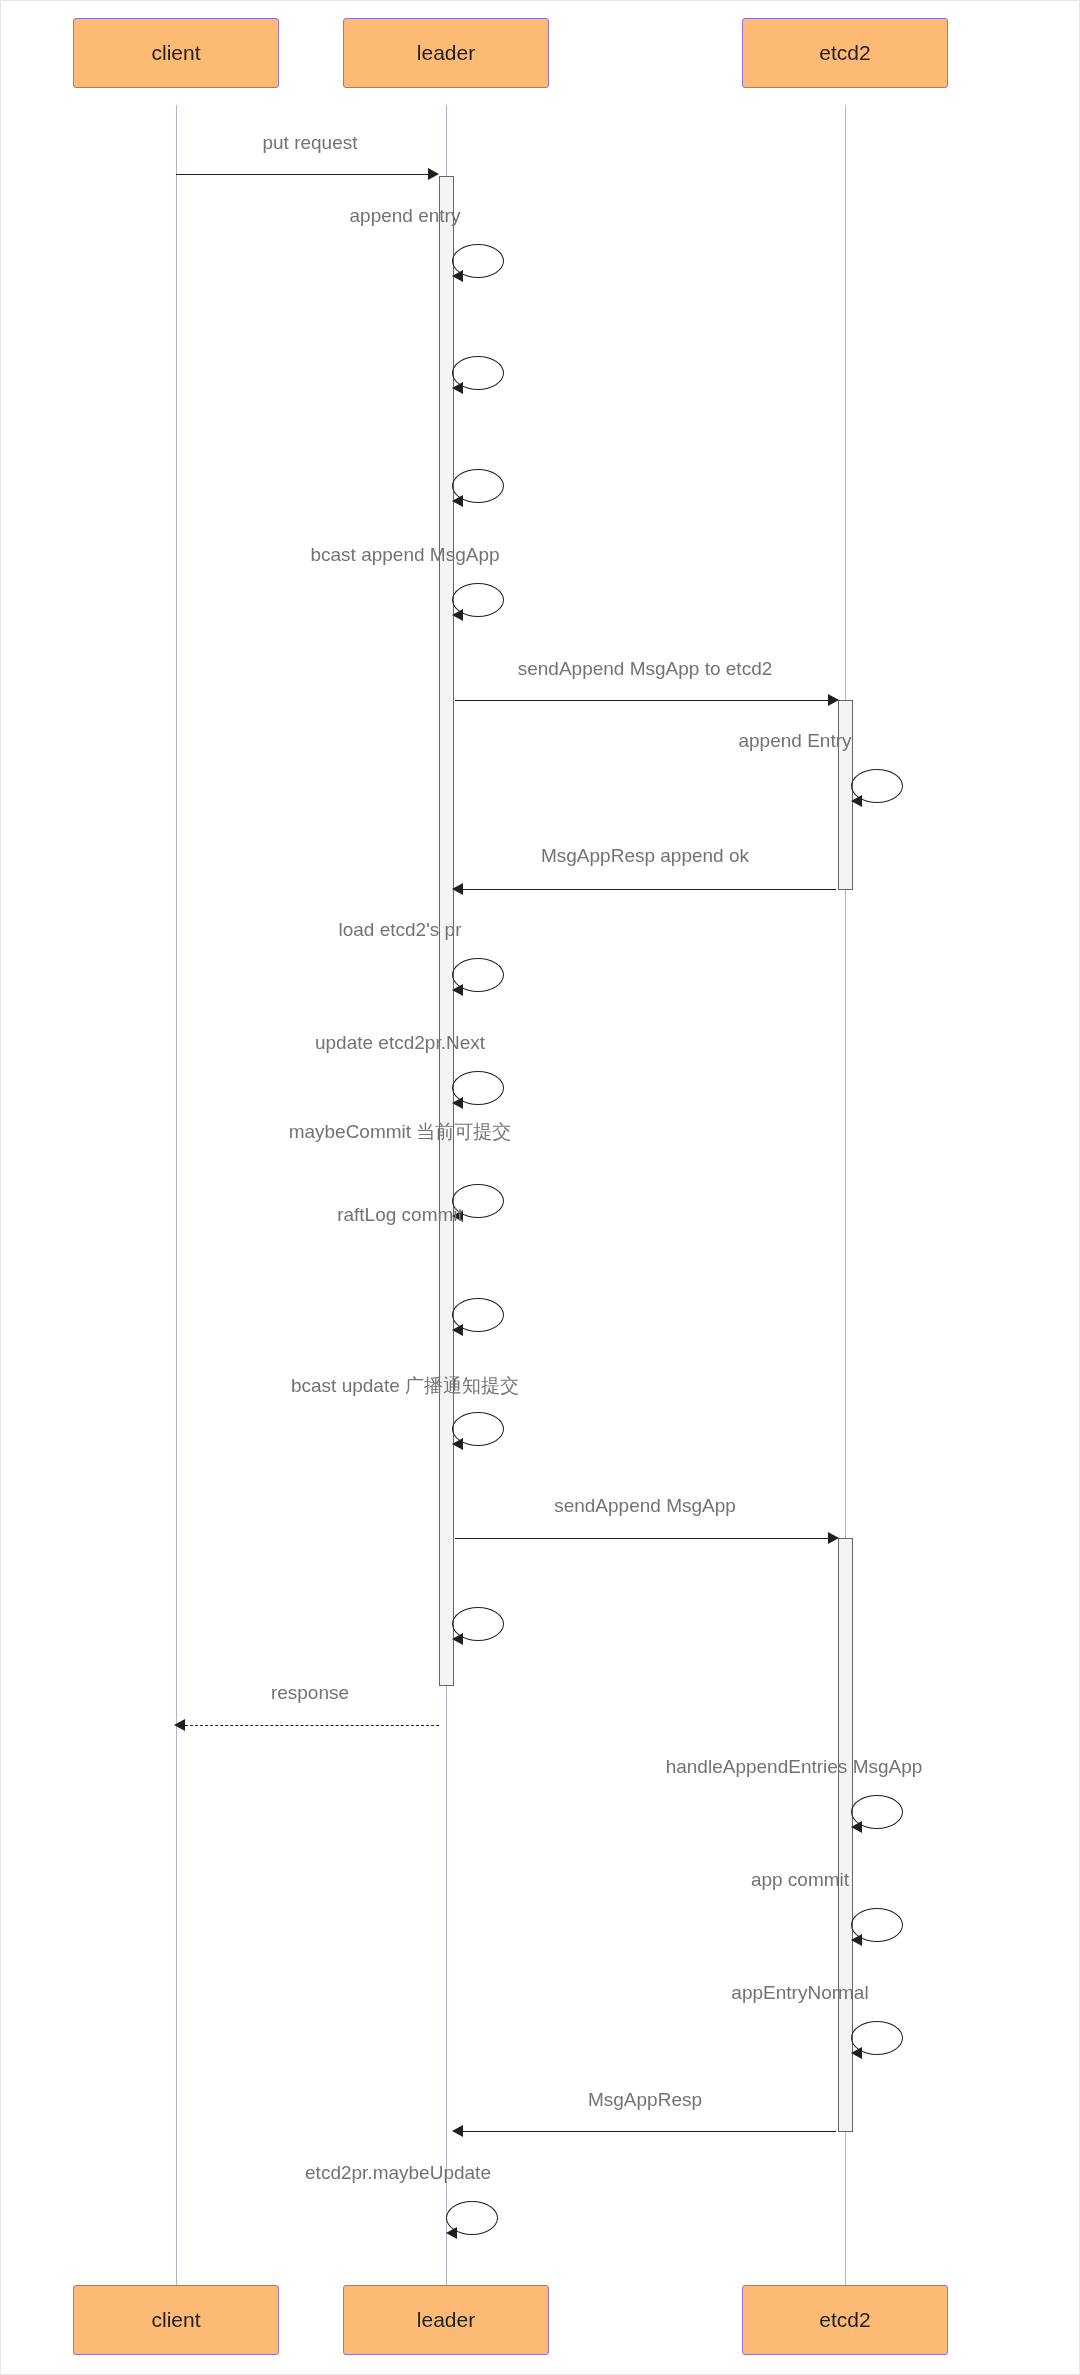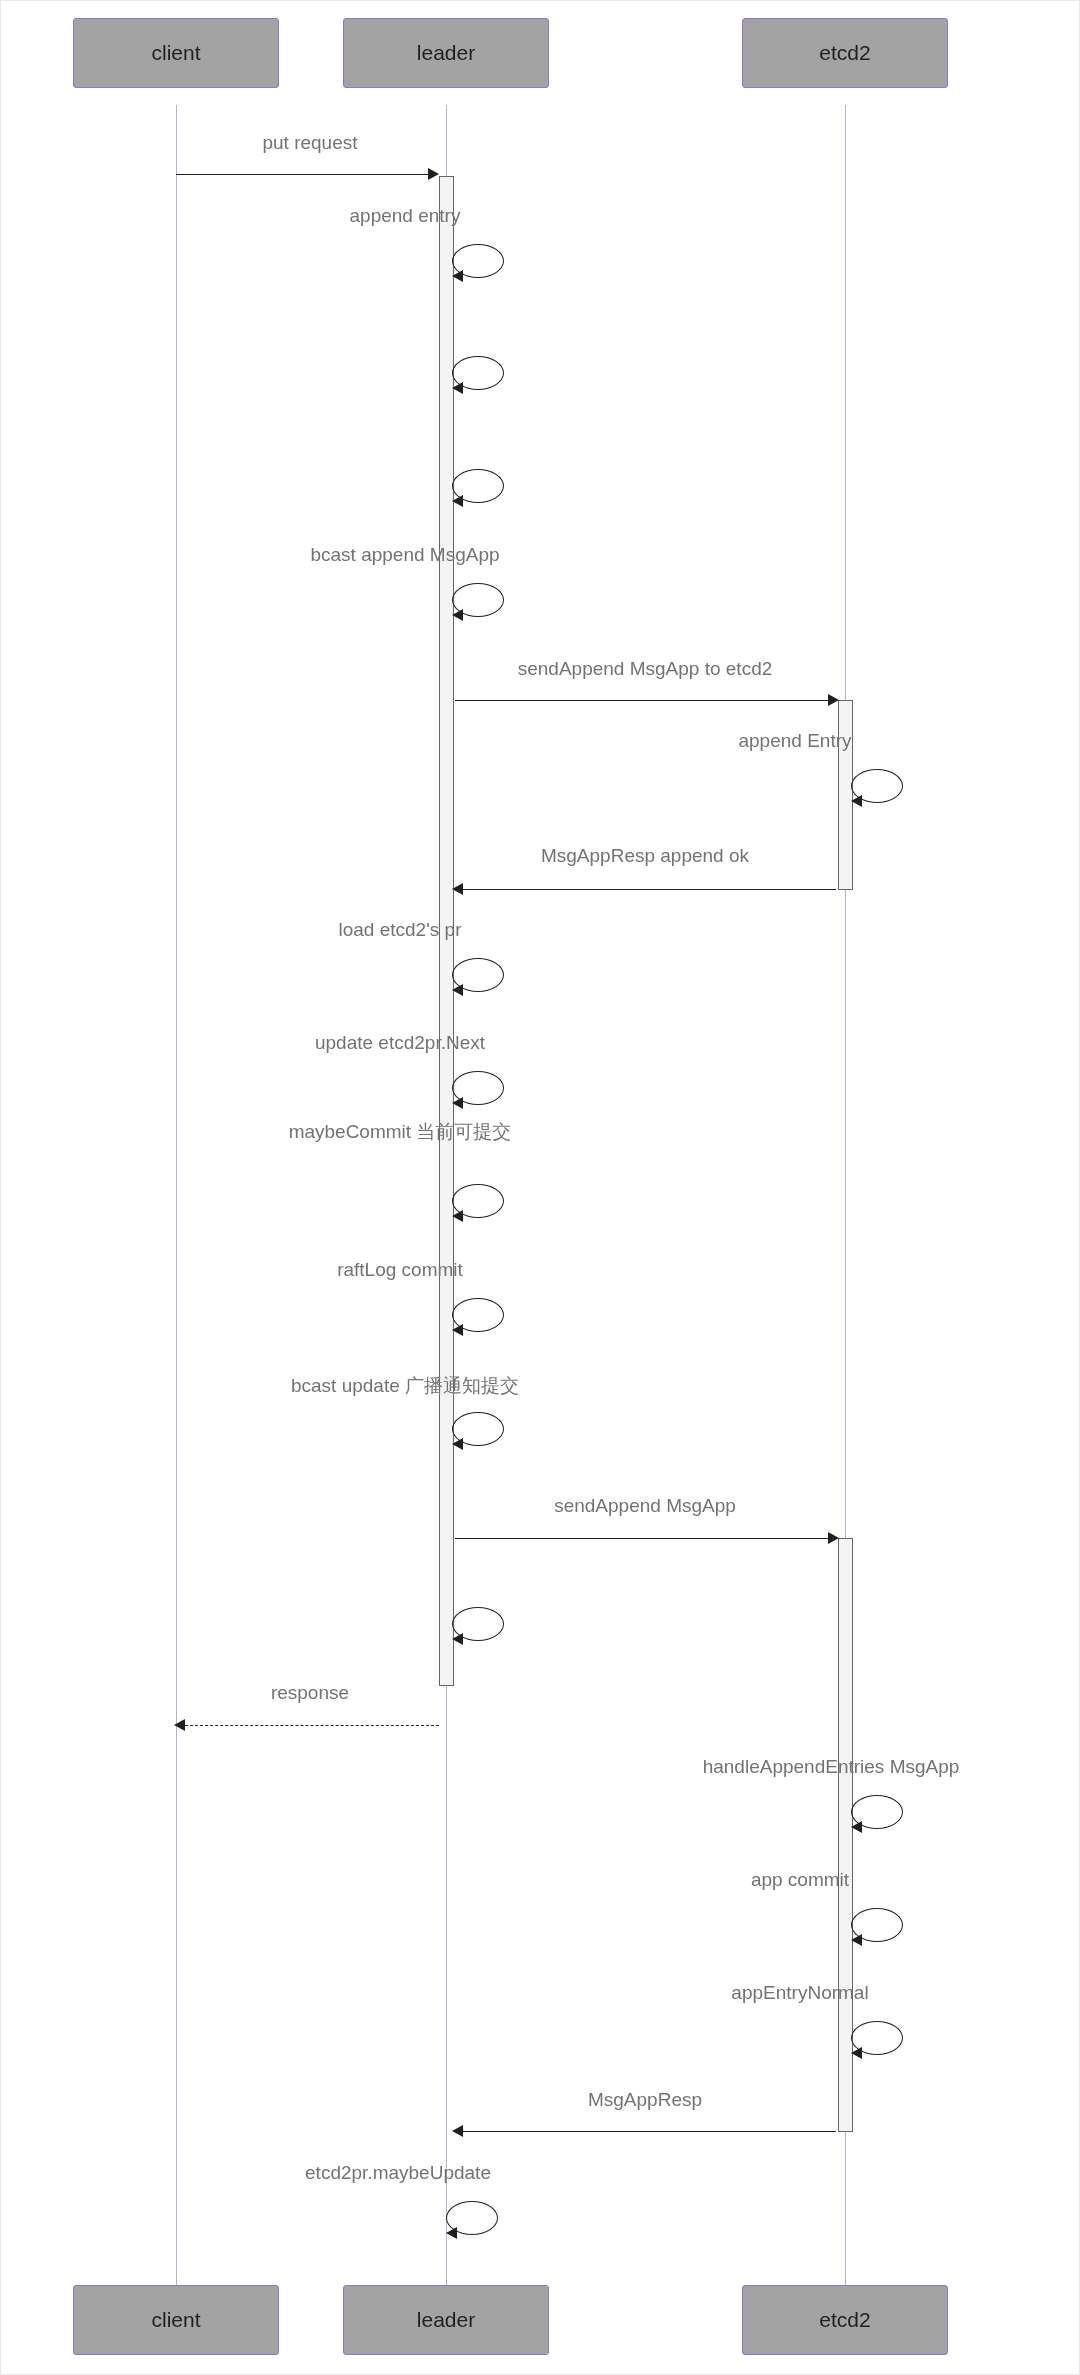--- a/index.html
+++ b/index.html
@@ -13,21 +13,21 @@
   #diagram {
     position: relative;
     width: 1080px;
     height: 2375px;
     background: #ffffff;
     overflow: hidden;
   }
   .actor-box {
     position: absolute;
     box-sizing: border-box;
-    background: #a3a3a3;
+    background: #fdba74;
     border: 1px solid #9370db;
     border-radius: 3px;
     display: flex;
     align-items: center;
     justify-content: center;
     font-size: 21px;
     color: #1f2020;
     font-family: "Liberation Sans", sans-serif;
   }
   .lifeline {
@@ -165,40 +165,40 @@
   <div class="self-loop-head" style="left:452px; top:984px;"></div>
 
   <div class="msg-label" style="left:230px; top:1032px; width:340px;">update etcd2pr.Next</div>
   <div class="self-loop" style="left:452px; top:1071px;"></div>
   <div class="self-loop-head" style="left:452px; top:1097px;"></div>
 
   <div class="msg-label" style="left:205px; top:1119px; width:390px;">maybeCommit 当前可提交</div>
   <div class="self-loop" style="left:452px; top:1184px;"></div>
   <div class="self-loop-head" style="left:452px; top:1210px;"></div>
 
-  <div class="msg-label" style="left:255px; top:1259px; width:290px;">raftLog commit</div>
+  <div class="msg-label" style="left:255px; top:1204px; width:290px;">raftLog commit</div>
   <div class="self-loop" style="left:452px; top:1298px;"></div>
   <div class="self-loop-head" style="left:452px; top:1324px;"></div>
 
   <div class="msg-label" style="left:190px; top:1373px; width:430px;">bcast update 广播通知提交</div>
   <div class="self-loop" style="left:452px; top:1412px;"></div>
   <div class="self-loop-head" style="left:452px; top:1438px;"></div>
 
   <div class="msg-label" style="left:450px; top:1495px; width:390px;">sendAppend MsgApp</div>
   <div class="arrow-line" style="left:455px; top:1538px; width:381px;"></div>
   <div class="arrow-head right" style="left:828px; top:1532px;"></div>
 
   <div class="self-loop" style="left:452px; top:1607px;"></div>
   <div class="self-loop-head" style="left:452px; top:1633px;"></div>
 
   <div class="msg-label" style="left:180px; top:1682px; width:260px;">response</div>
   <div class="arrow-line dashed" style="left:180px; top:1725px; width:259px;"></div>
   <div class="arrow-head left" style="left:174px; top:1719px;"></div>
 
-  <div class="msg-label" style="left:621px; top:1756px; width:420px;">handleAppendEntries MsgApp</div>
+  <div class="msg-label" style="left:584px; top:1756px; width:420px;">handleAppendEntries MsgApp</div>
   <div class="self-loop" style="left:851px; top:1795px;"></div>
   <div class="self-loop-head" style="left:851px; top:1821px;"></div>
 
   <div class="msg-label" style="left:690px; top:1869px; width:220px;">app commit</div>
   <div class="self-loop" style="left:851px; top:1908px;"></div>
   <div class="self-loop-head" style="left:851px; top:1934px;"></div>
 
   <div class="msg-label" style="left:640px; top:1982px; width:320px;">appEntryNormal</div>
   <div class="self-loop" style="left:851px; top:2021px;"></div>
   <div class="self-loop-head" style="left:851px; top:2047px;"></div>

